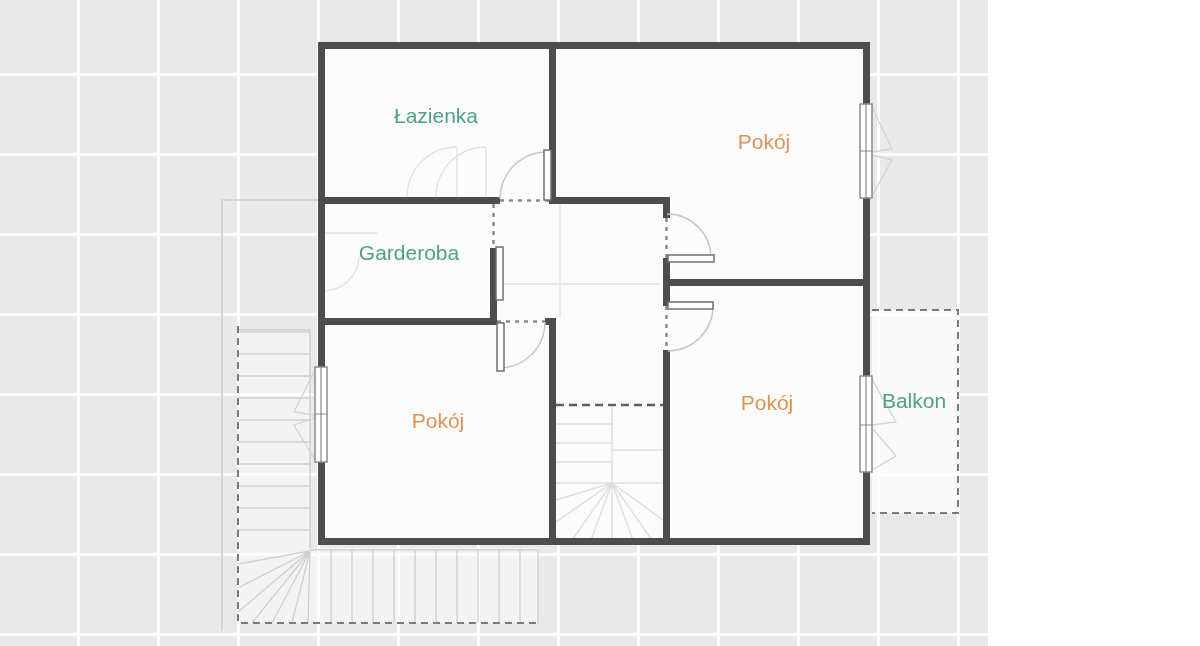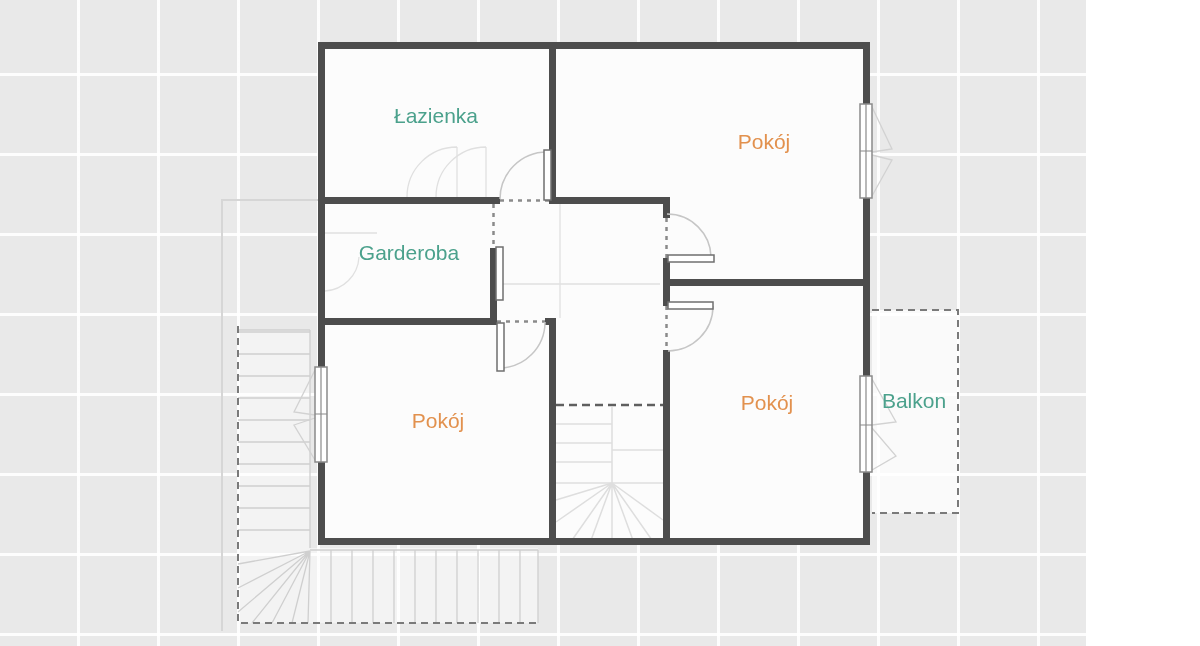--- a/index.html
+++ b/index.html
@@ -1,18 +1,18 @@
 <!DOCTYPE html>
 <html><head>
 <meta charset="utf-8">
 <style>
   html,body{margin:0;padding:0;}
   .stage{
     position:relative;
-    width:1086px;height:646px;
+    width:988px;height:646px;
     overflow:hidden;
     background-color:#e9e9e9;
     background-image:
       repeating-linear-gradient(to right, transparent 0 77px, rgba(255,255,255,.9) 77px 80px),
       repeating-linear-gradient(to bottom, transparent 0 77px, rgba(255,255,255,.9) 77px 80px);
     background-position:0 0, 0 -4px;
     font-family:"Liberation Sans", sans-serif;
   }
   svg{position:absolute;inset:0;display:block;}
   .wall{fill:#4d4d4d;stroke:none;}

